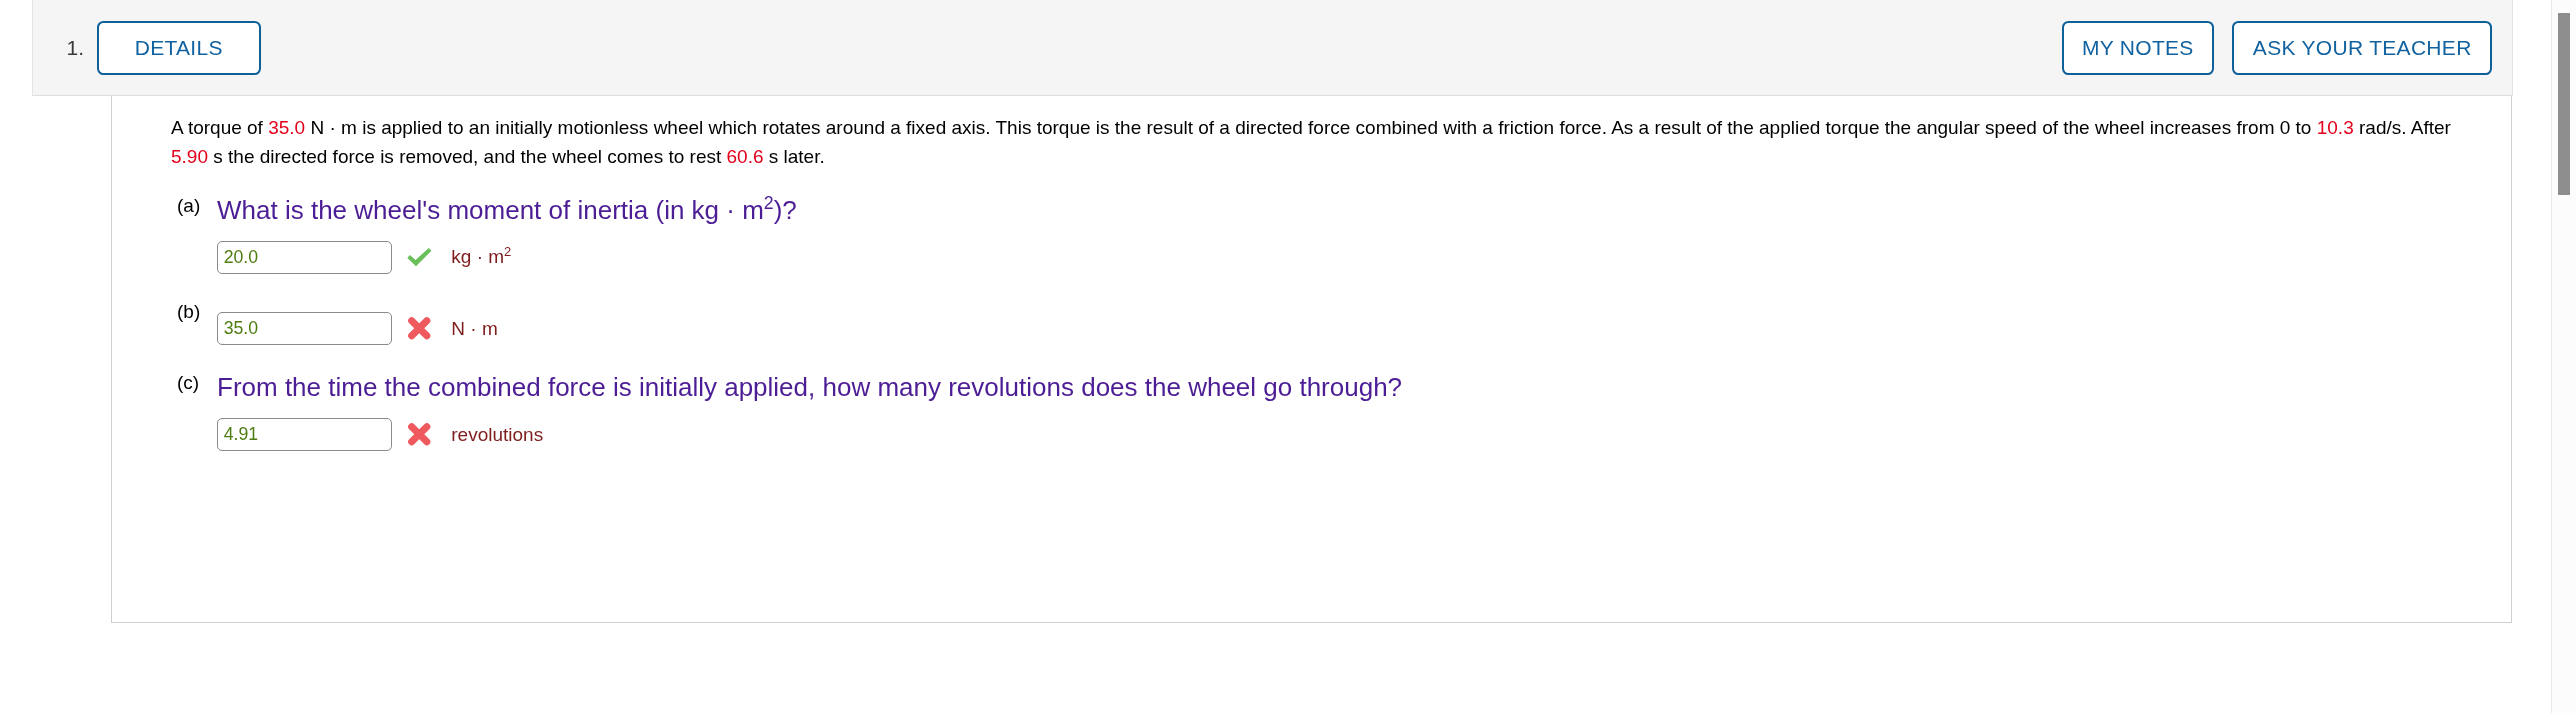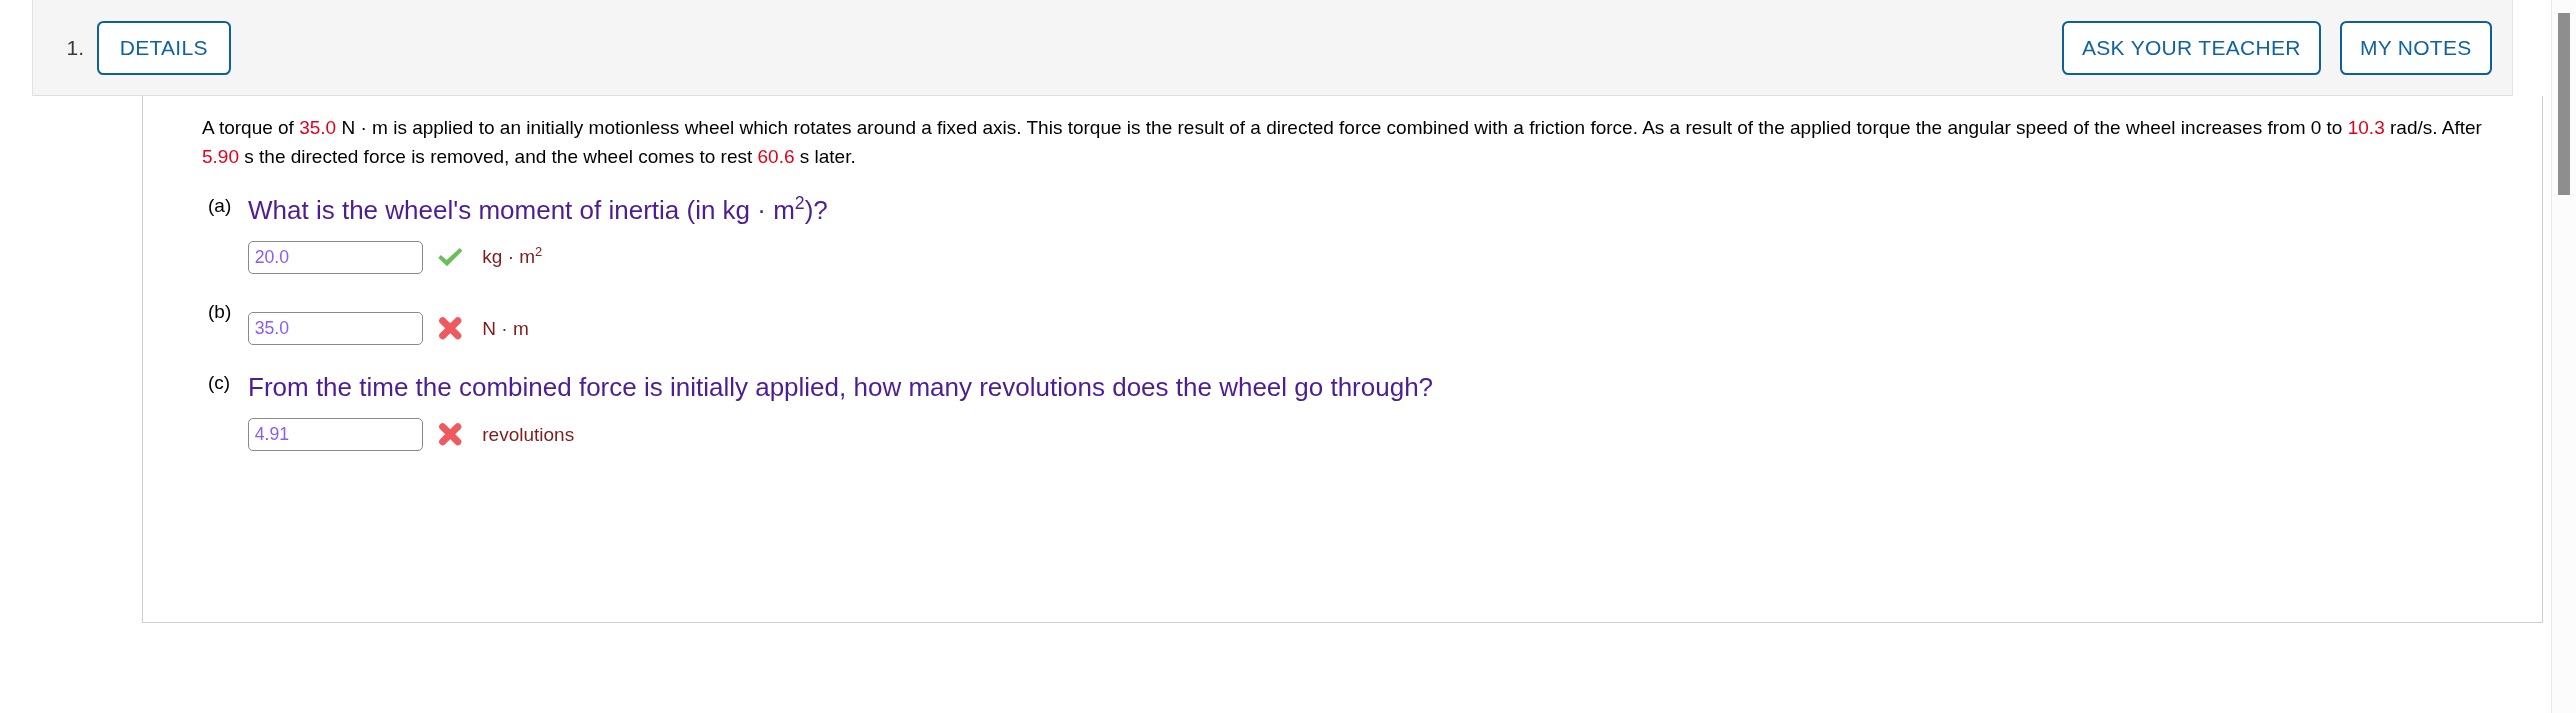--- a/index.html
+++ b/index.html
@@ -83,29 +83,29 @@
     color: #1162a0;
     font-size: 21px;
     letter-spacing: 0.3px;
     font-family: "Liberation Sans", sans-serif;
     padding: 0 18.4px;
     height: 54px;
     line-height: 49px;
     cursor: pointer;
     white-space: nowrap;
   }
-  .outline-button.details { padding: 0 21px; }
+  .outline-button.details { padding: 0 36px; }
 
   
   #question-body {
     box-sizing: border-box;
     background: #ffffff;
     border: 0.7px solid #cfcfcf;
     border-top: none;
-    margin-left: 110px;
+    margin-left: 79px;
     width: 2401px;
     min-height: 527px;
     padding: 18.4px 0 0 0;
     position: relative;
   }
 
   .problem-statement {
     font-size: 19px;
     line-height: 1.48;
     color: #000000;
@@ -142,21 +142,21 @@
     margin-top: 12.7px;
   }
   .answer-input {
     box-sizing: border-box;
     width: 175px;
     height: 33px;
     border: 1.4px solid #8a8a8a;
     border-radius: 5px;
     background: #ffffff;
     font-size: 17.7px;
-    color: #8b5cf6;
+    color: #4d7c0f;
     padding: 0 5.7px;
     font-family: "Liberation Sans", sans-serif;
     outline: none;
   }
   .mark {
     width: 32.5px;
     height: 32.5px;
     margin-left: 11.3px;
     flex: 0 0 32.5px;
     display: block;
@@ -177,22 +177,22 @@
 <body>
 
 <div id="question-wrapper">
 
   <div id="question-header">
     <div class="left-group">
       <div class="question-number">1.</div>
       <button class="outline-button details">DETAILS</button>
     </div>
     <div class="right-group">
+      <button class="outline-button">MY NOTES</button>
       <button class="outline-button">ASK YOUR TEACHER</button>
-      <button class="outline-button">MY NOTES</button>
     </div>
   </div>
 
   <div id="question-body">
 
     <div class="problem-statement"><span>A torque of </span><span class="hl" style="color: rgb(226, 0, 26);">35.0</span><span> N · m is applied to an initially motionless wheel which rotates around a fixed axis. This torque is the result of a directed force combined with a friction force. As a result of the applied torque the angular speed of the wheel increases from 0 to </span><span class="hl" style="color: rgb(226, 0, 26);">10.3</span><span> rad/s. After </span><span class="hl" style="color: rgb(226, 0, 26);">5.90</span><span> s the directed force is removed, and the wheel comes to rest </span><span class="hl" style="color: rgb(226, 0, 26);">60.6</span><span> s later.</span></div>
 
     <div class="parts">
         <div class="part">
           <div class="part-label">(a)</div>

